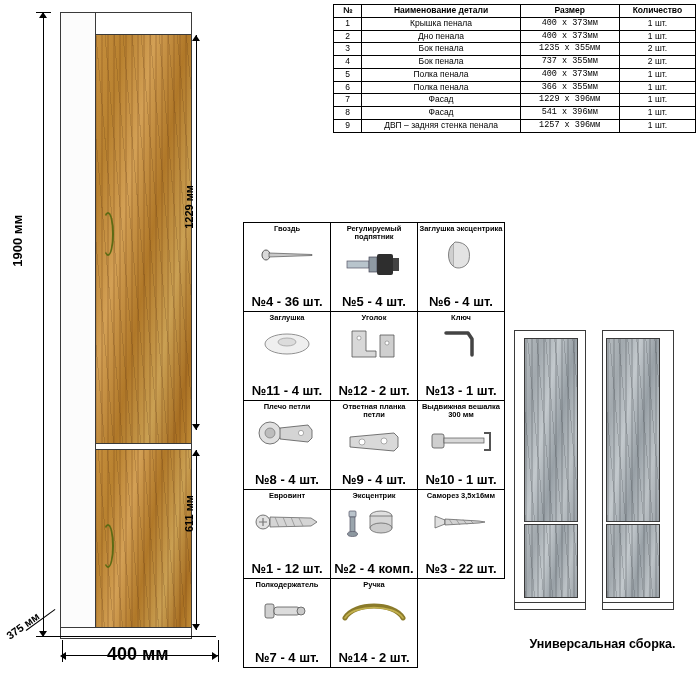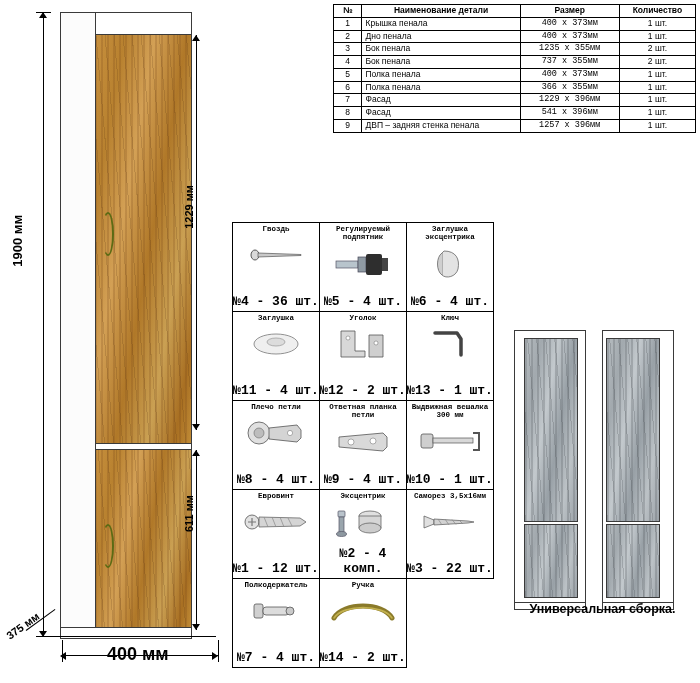--- a/index.html
+++ b/index.html
@@ -19,31 +19,30 @@
     border-collapse:collapse;
     font-size:8.5px;
   }
   #parts-table th, #parts-table td{
     border:1px solid #000;
     padding:1px 3px;
     line-height:1.15;
   }
   #parts-table th{font-weight:bold;text-align:center;}
   #parts-table td.num{text-align:center;width:22px;}
-  #parts-table td.name{text-align:left;width:155px;}
+  #parts-table td.name{text-align:center;width:155px;}
   #parts-table td.size{text-align:center;width:95px;font-family:Liberation Mono, monospace;}
   #parts-table td.qty{text-align:center;width:70px;}
 
   
   #hardware-grid{
-    position:absolute;left:232px;top:222px;width:253px;
+    position:absolute;left:243px;top:222px;width:253px;
     border-collapse:collapse;
     font-size:8px;
     table-layout:fixed;
-    font-family:Liberation Mono, monospace;
   }
   #hardware-grid td{
     border:1px solid #000;
     width:84px;height:84px;
     vertical-align:top;
     text-align:center;
     padding:2px 1px;
     position:relative;
   }
   #hardware-grid td.empty{border:none;}
@@ -80,21 +79,21 @@
   .vtext{writing-mode:vertical-rl;transform:rotate(180deg);}
 
   .arrow-up,.arrow-down,.arrow-left,.arrow-right{position:absolute;width:0;height:0;}
   .arrow-up{border-left:4px solid transparent;border-right:4px solid transparent;border-bottom:6px solid #000;}
   .arrow-down{border-left:4px solid transparent;border-right:4px solid transparent;border-top:6px solid #000;}
   .arrow-left{border-top:4px solid transparent;border-bottom:4px solid transparent;border-right:6px solid #000;}
   .arrow-right{border-top:4px solid transparent;border-bottom:4px solid transparent;border-left:6px solid #000;}
 
   
   #cabinet-right{position:absolute;left:510px;top:330px;width:180px;height:300px;}
-  #univ-label{position:absolute;left:505px;top:602px;width:195px;text-align:center;font-size:12.5px;font-weight:bold;}
+  #univ-label{position:absolute;left:505px;top:637px;width:195px;text-align:center;font-size:12.5px;font-weight:bold;}
 </style>
 </head>
 <body>
 
 <table id="parts-table">
   <thead>
     <tr>
       <th>№</th>
       <th>Наименование детали</th>
       <th>Размер</th>

